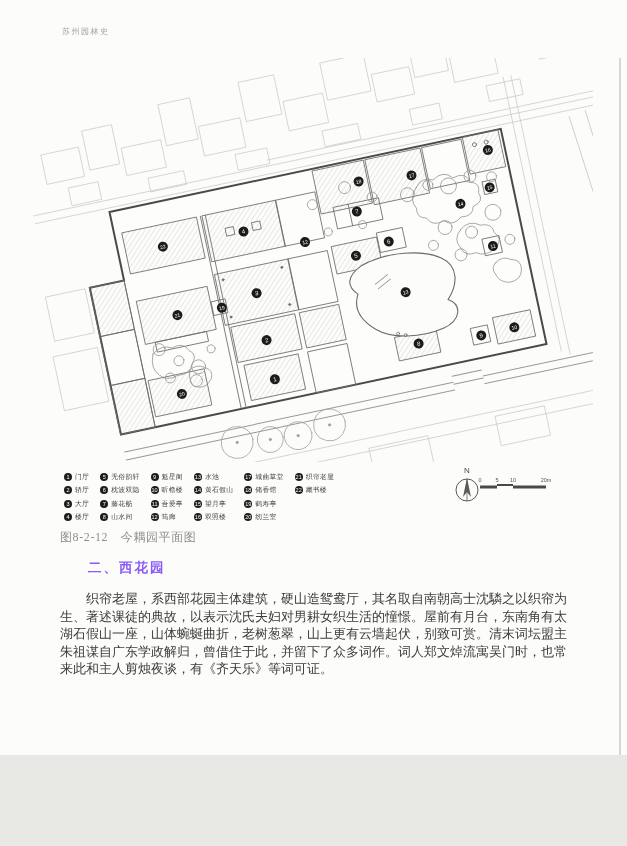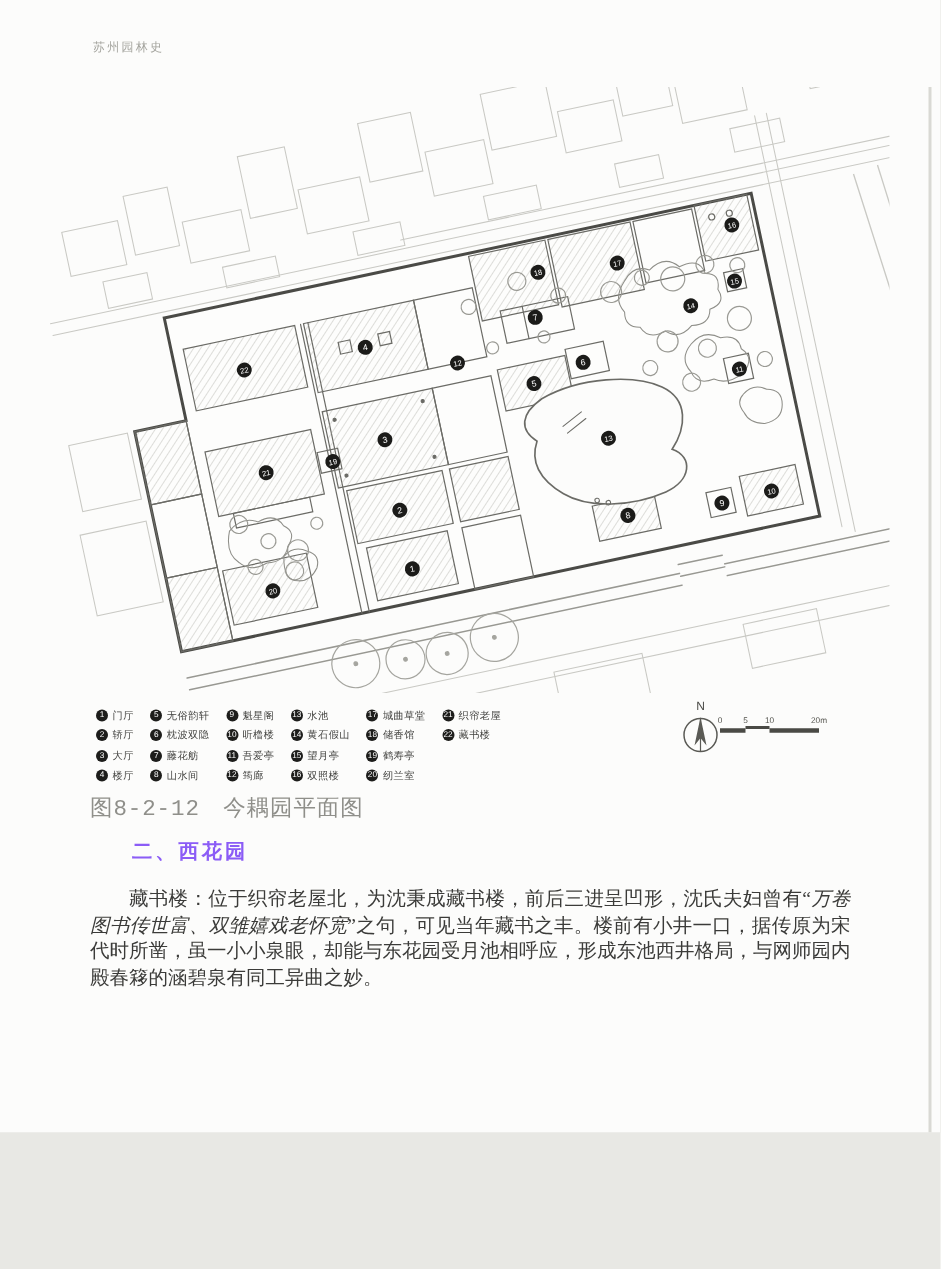--- a/index.html
+++ b/index.html
@@ -27,21 +27,21 @@
   .lnum{
     display:inline-flex;align-items:center;justify-content:center;
     width:8px;height:8px;border-radius:50%;background:#1d1d1b;color:#fff;
     font-size:5.5px;line-height:8px;margin-right:3px;flex:0 0 8px;
   }
   .llabel{font-size:6.8px;color:#434340;letter-spacing:0.3px;}
   #compass{position:absolute;left:449px;top:464px;}
   #scalebar{position:absolute;left:477px;top:475px;}
   .fig-caption{
     position:absolute;left:60px;top:529px;
-    font-size:15px;color:#8f8f8a;letter-spacing:0.6px;font-family:Liberation Mono, monospace;
+    font-size:12px;color:#8f8f8a;letter-spacing:0.6px;
   }
   .section-heading{
     position:absolute;left:88px;top:559px;
     font-size:13.5px;font-weight:bold;color:#8b5cf6;letter-spacing:2px;
   }
   #bodytext{
     position:absolute;left:60px;top:590px;width:507px;
     font-size:13px;line-height:17.6px;text-align:justify;color:#3b3b39;
   }
   #bodytext p{margin:0 0 6px 0;text-indent:2em;}
@@ -391,20 +391,20 @@
     <rect x="3" y="10.5" width="17" height="3" fill="#4a4a45"></rect>
     <rect x="20" y="9" width="16" height="2" fill="#4a4a45"></rect>
     <rect x="36" y="10.5" width="33" height="3" fill="#4a4a45"></rect>
   </svg>
 
   <div class="fig-caption">图8-2-12　今耦园平面图</div>
 
   <div class="section-heading">二、西花园</div>
 
   <div id="bodytext">
-    <p><span>藏书楼：位于织帘老屋北，为沈秉成藏书楼，前后三进呈凹形，沈氏夫妇曾有“</span><span class="kaiti">万卷图书传世富、双雏嬉戏老怀宽</span><span>”之句，可见当年藏书之丰。楼前有小井一口，据传原为宋代时所凿，虽一小小泉眼，却能与东花园受月池相呼应，形成东池西井格局，与网师园内殿春簃的涵碧泉有同工异曲之妙。</span></p>
+    <p>织帘老屋，系西部花园主体建筑，硬山造鸳鸯厅，其名取自南朝高士沈驎之以织帘为生、著述课徒的典故，以表示沈氏夫妇对男耕女织生活的憧憬。屋前有月台，东南角有太湖石假山一座，山体蜿蜒曲折，老树葱翠，山上更有云墙起伏，别致可赏。清末词坛盟主朱祖谋自广东学政解归，曾借住于此，并留下了众多词作。词人郑文焯流寓吴门时，也常来此和主人剪烛夜谈，有《齐天乐》等词可证。</p>
   </div>
 
   <div class="page-number">316</div>
 
   <div class="edge-right"></div>
   <div class="edge-bottom"></div>
 </div>
 
 </body></html>

